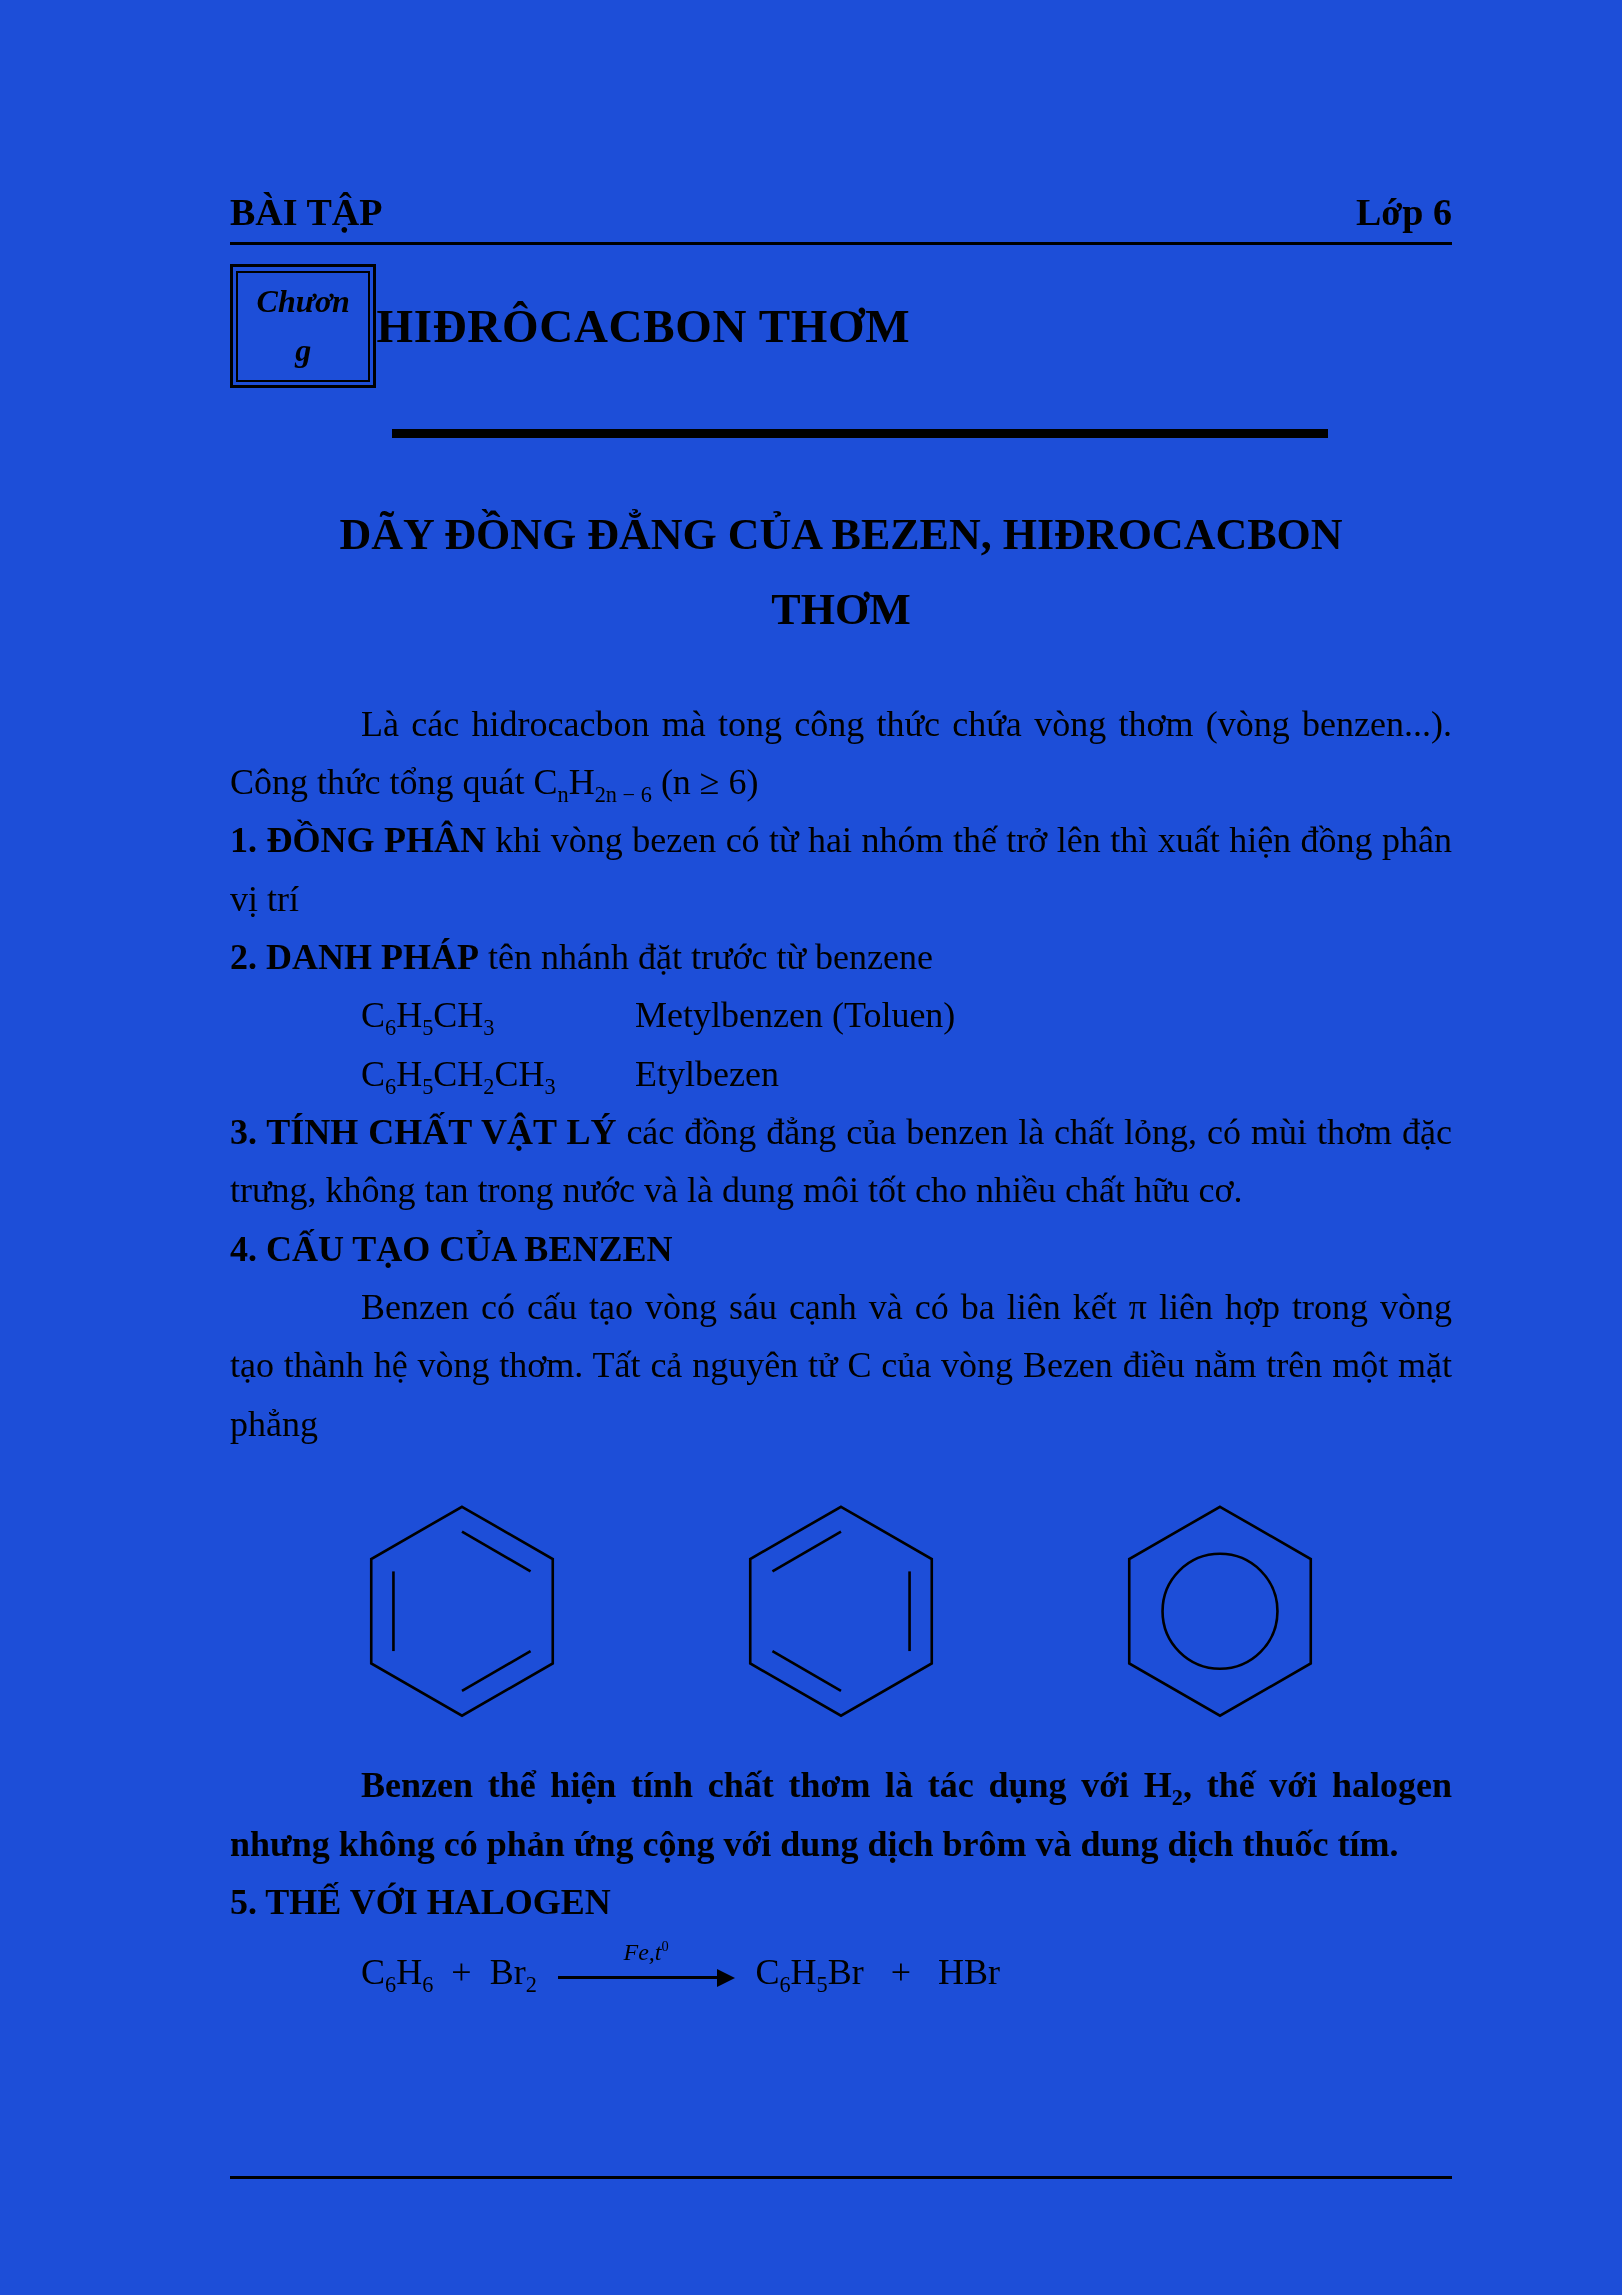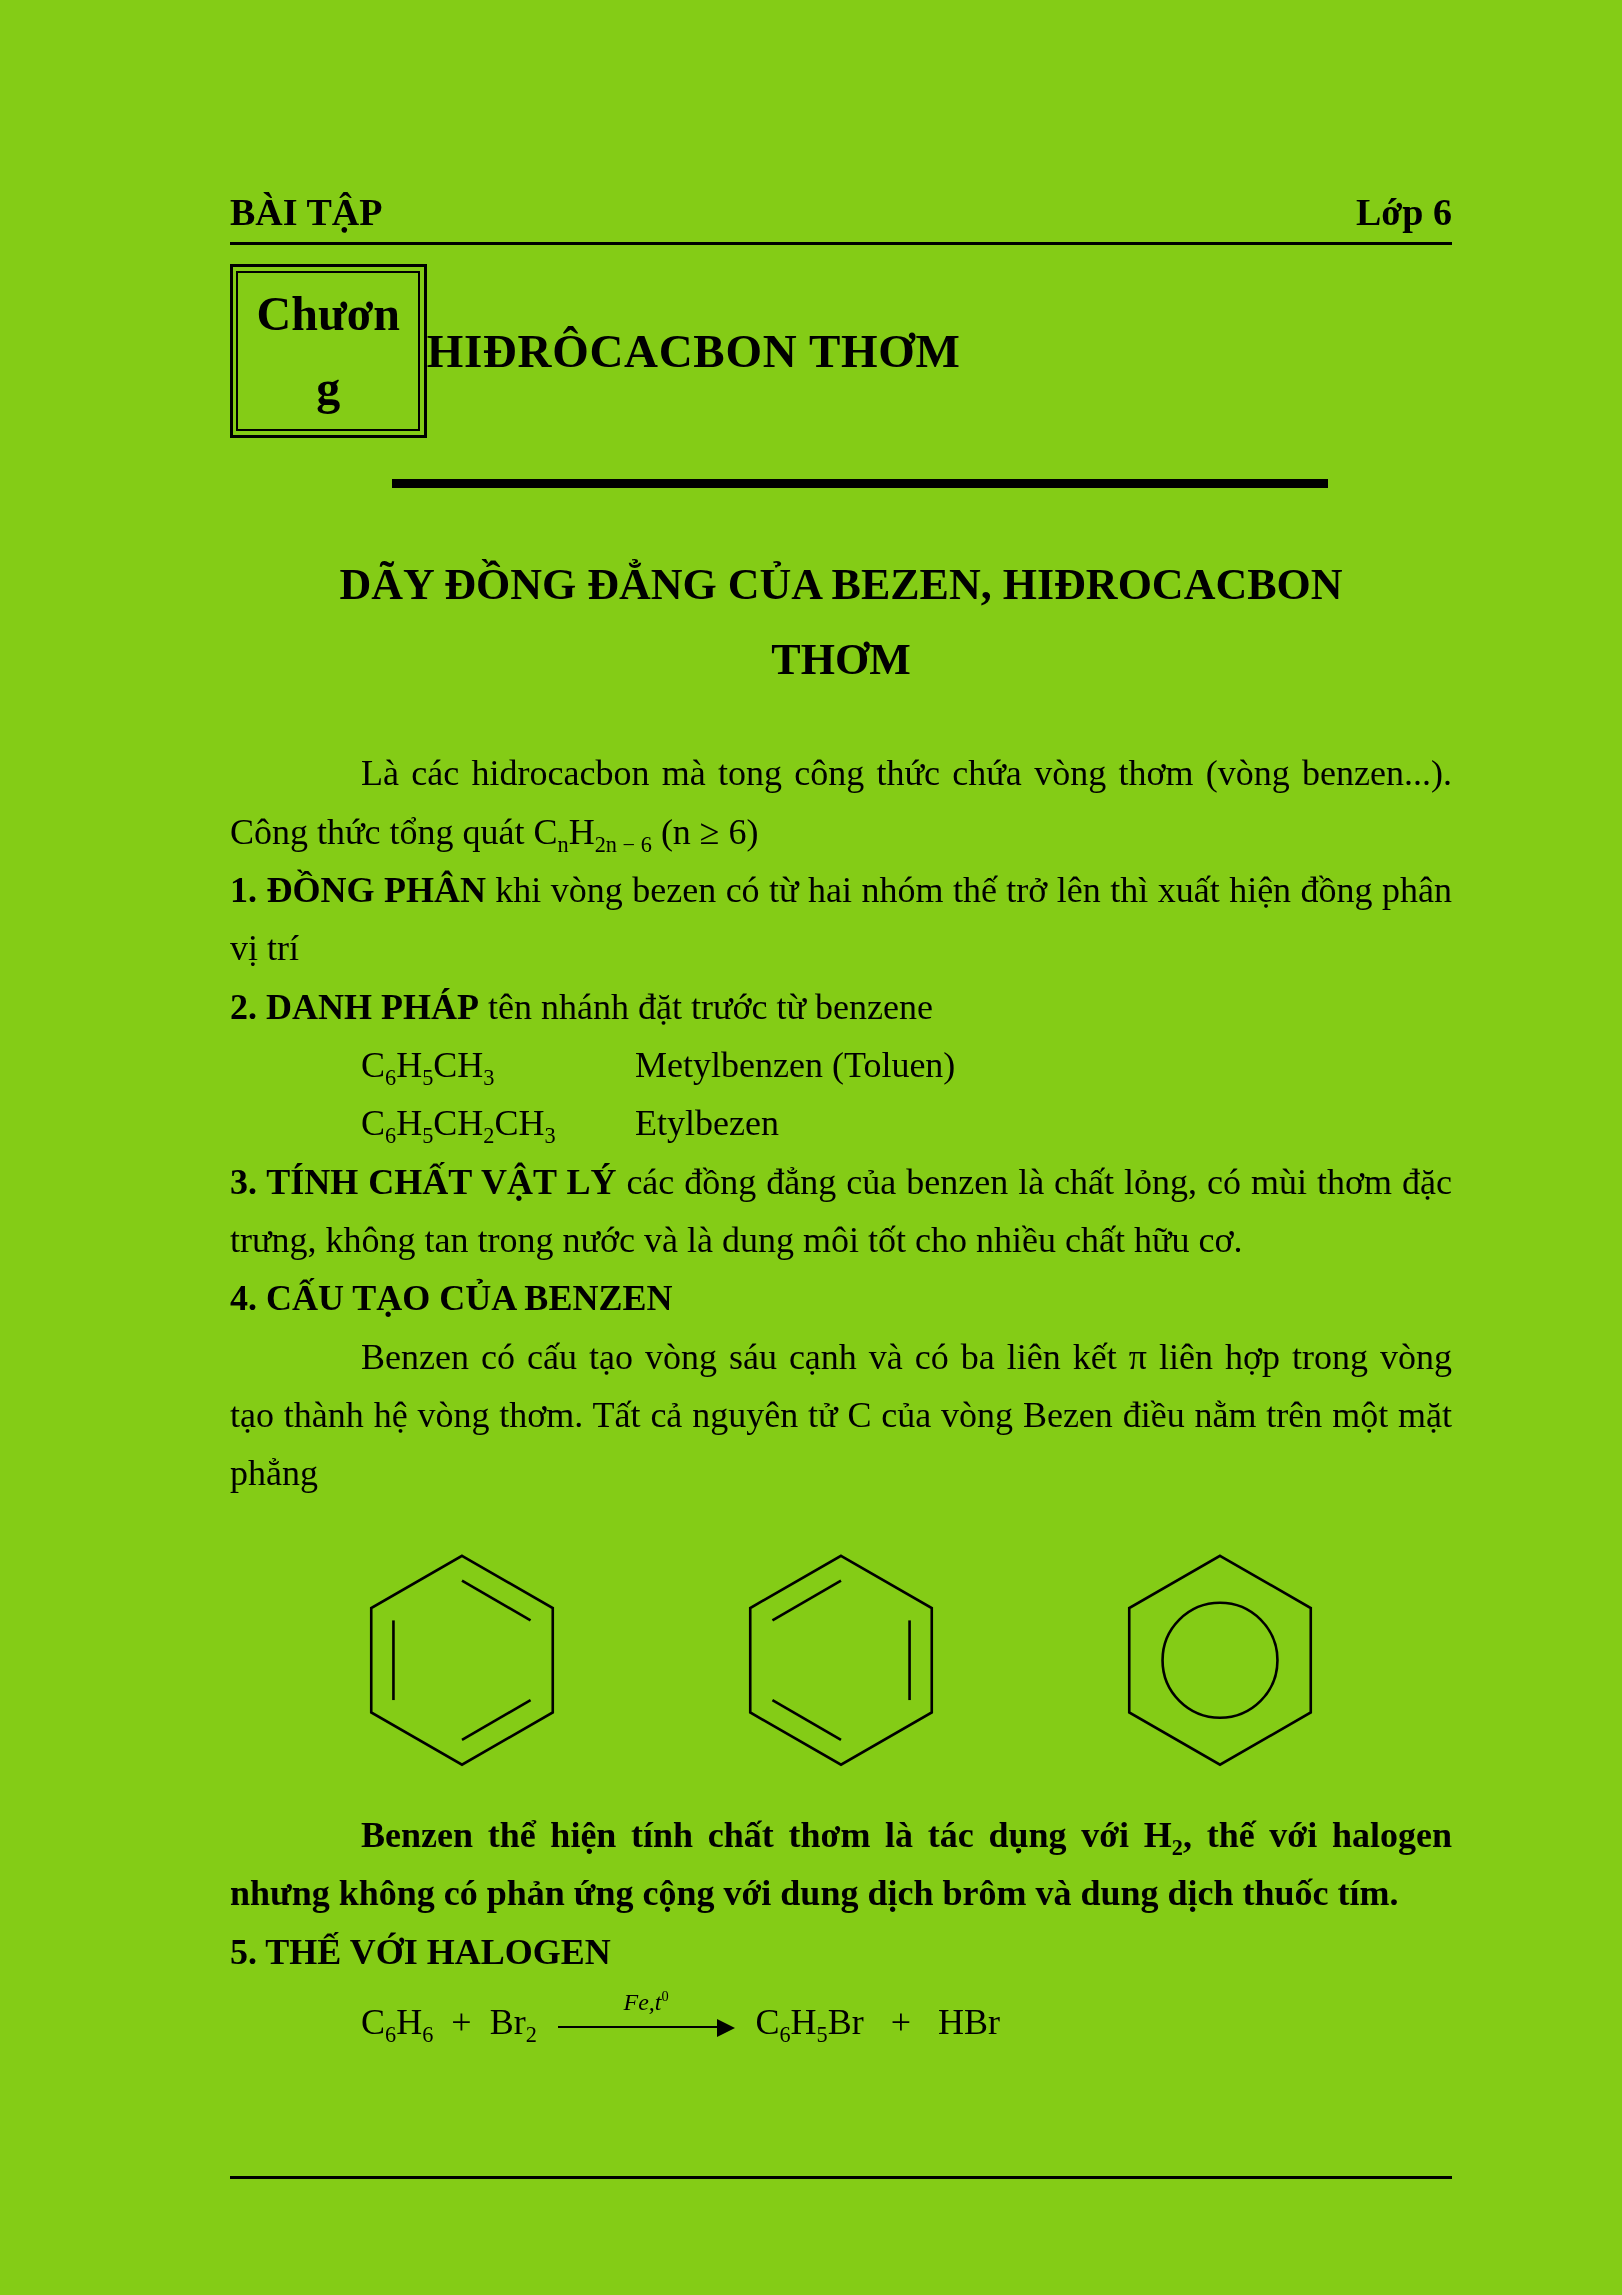--- a/index.html
+++ b/index.html
@@ -1,38 +1,38 @@
 <!DOCTYPE html>
 <html style="font-size:10.5px"><head>
 <meta charset="utf-8">
 <style>
   html,body{margin:0;padding:0;background:#fff;}
   .page{
     position:relative;
     width:1622px;height:2295px;
-    background:#84cc16;color:#000;
+    background:#1d4ed8;color:#000;
     font-family:"Liberation Serif","DejaVu Serif",serif;
     box-sizing:border-box;
     padding:190px 170px 0 230px;
     overflow:hidden;
   }
   .header{
     display:flex;justify-content:space-between;align-items:flex-end;
     font-size:38px;font-weight:bold;
     border-bottom:3.9px solid #000;
     padding-bottom:7.9px;
   }
   .chapter-row{display:flex;align-items:center;margin-top:19.6px;}
   .chapter-box{border:3.3px solid #000;padding:3.3px;}
   .chapter-box-inner{
     border:2px solid #000;
     padding:3.9px 18.3px;
     text-align:center;
-    font-weight:bold;
-    font-size:48px;line-height:1.55;
+    font-weight:bold;font-style:italic;
+    font-size:32px;line-height:1.55;
   }
   .chapter-title{
     font-size:47px;font-weight:bold;
     letter-spacing:0.7px;
   }
   .thick-rule{
     margin-top:41px;margin-left:162px;
     width:936px;height:9.2px;background:#000;
   }
   .main-title{

